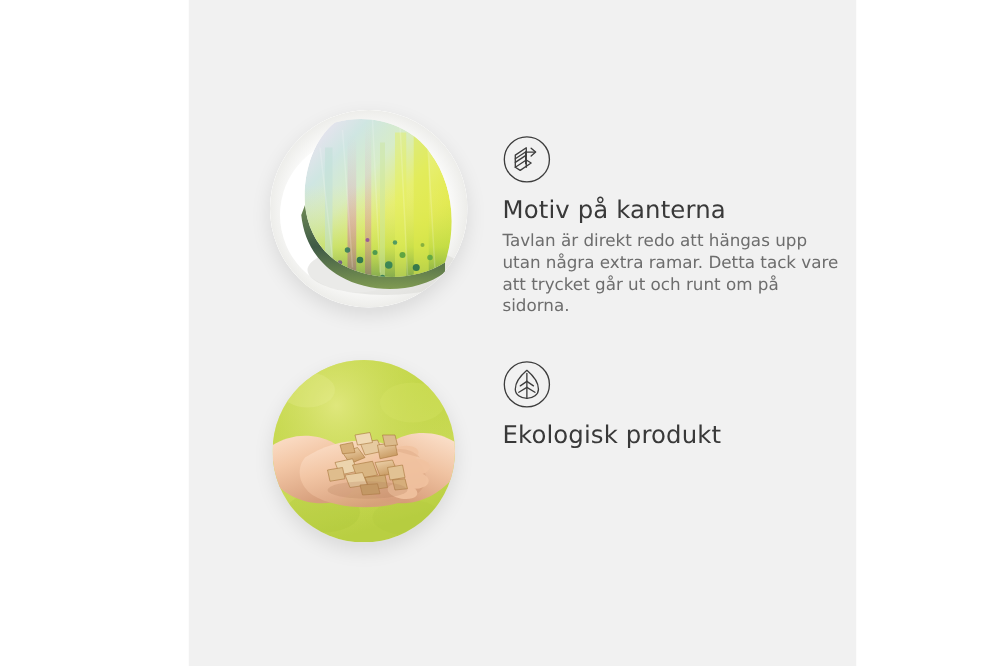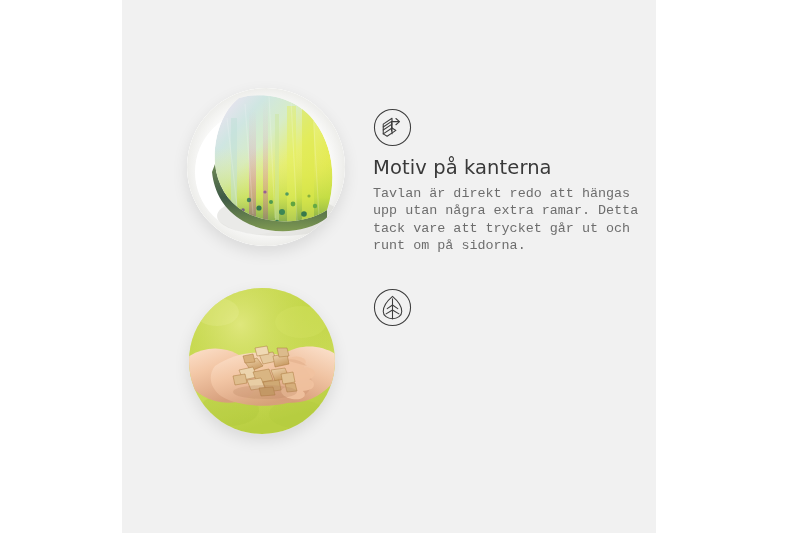--- a/index.html
+++ b/index.html
@@ -17,21 +17,21 @@
   .page {
     position: relative;
     width: 800px;
     height: 533px;
     background: #ffffff;
   }
 
   
   .panel {
     position: absolute;
-    left: 122px;
+    left: 151px;
     top: 0;
     width: 534px;
     height: 533px;
     background: #f1f1f1;
   }
 
   
   .feature {
     position: absolute;
   }
@@ -86,21 +86,20 @@
     letter-spacing: 0.1px;
     white-space: nowrap;
   }
 
   .feat-desc {
     font-size: 13.4px;
     line-height: 17.3px;
     color: #6d6d6d;
     margin: 0;
     font-weight: 400;
-    font-family: Liberation Mono, monospace;
   }
 </style>
 </head>
 <body>
 
 <div class="page">
 
   <div class="panel">
 
     <div class="feature feature-1">
@@ -302,17 +301,18 @@
 
               <path d="M20,11 L20,31.5"></path>
 
               <path d="M20,17.5 L14.6,21.2"></path>
               <path d="M20,17.5 L25.4,21.2"></path>
               <path d="M20,22.5 L13.4,26.5"></path>
               <path d="M20,22.5 L26.6,26.5"></path>
             </g>
           </svg>
         </div>
+        <h2 class="feat-title">Ekologisk produkt</h2>
       </div>
     </div>
 
   </div>
 </div>
 
 </body></html>

